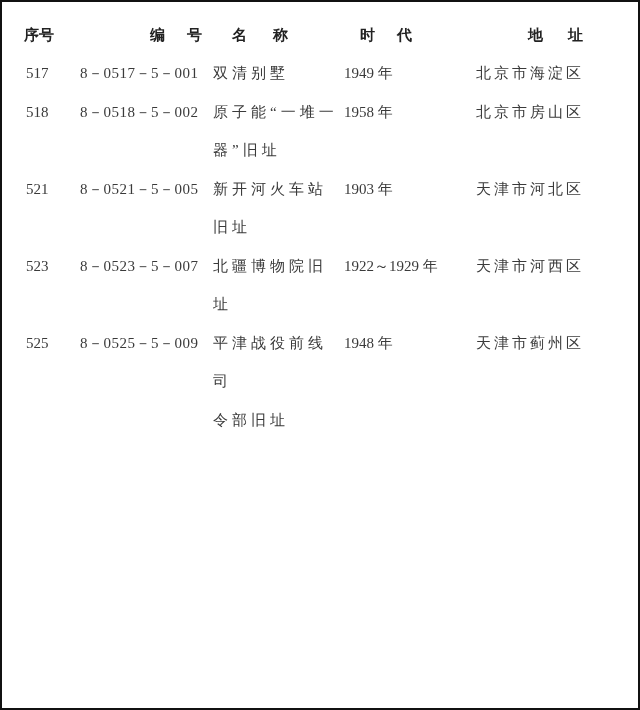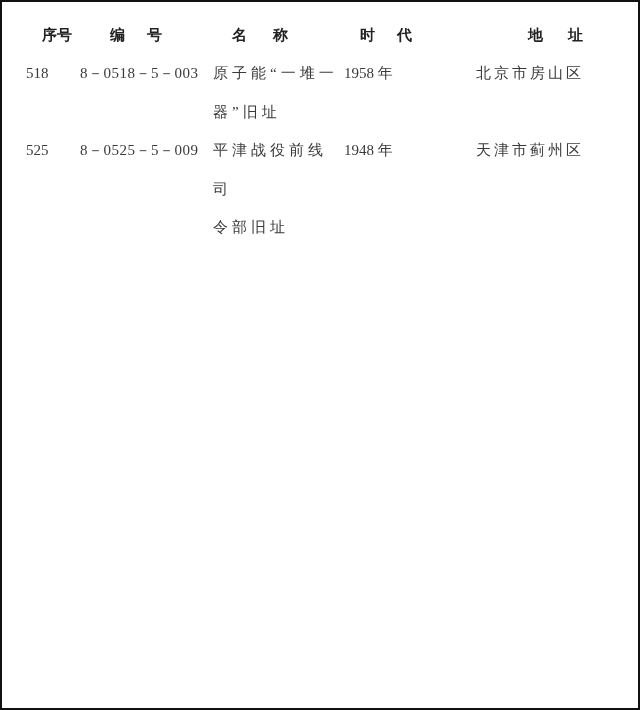--- a/index.html
+++ b/index.html
@@ -36,22 +36,22 @@
     padding: 0;
     vertical-align: top;
     line-height: 38.5px;
     color: #3a3a3a;
   }
   .c-seq { width: 70px; padding-left: 24px; box-sizing: border-box; }
   .c-code { width: 130px; padding-left: 8px; box-sizing: border-box; }
   .c-name { width: 142px; padding-left: 11px; box-sizing: border-box; letter-spacing: 4px; word-break: break-all; }
   .c-era { width: 132px; padding-left: 0; box-sizing: border-box; }
   .c-addr { padding-left: 0; letter-spacing: 3px; }
-  th.c-seq { padding-left: 22px; text-align: right; }
-  th.c-code { padding-left: 38px; word-spacing: 0; }
+  th.c-seq { padding-left: 22px; }
+  th.c-code { padding-left: 38px; word-spacing: 0; text-align: right; }
   th.c-name { padding-left: 30px; }
   th.c-era { padding-left: 16px; }
   th.c-addr { padding-left: 52px; font-family: Liberation Mono, monospace; }
   .hdr-gap { display: inline-block; width: 22px; }
   .name-line { display: block; }
   .code-text { letter-spacing: 0.5px; }
 </style>
 </head>
 <body>
 
@@ -60,36 +60,63 @@
     <thead>
       <tr>
         <th class="c-seq"><span>序号</span></th>
         <th class="c-code"><span>编</span><span class="hdr-gap"></span><span>号</span></th>
         <th class="c-name"><span>名</span><span class="hdr-gap"></span><span>称</span></th>
         <th class="c-era"><span>时</span><span class="hdr-gap"></span><span>代</span></th>
         <th class="c-addr"><span>地</span><span class="hdr-gap"></span><span>址</span></th>
       </tr>
     </thead>
     <tbody id="rows">
+  <tr>
+    <td class="c-seq">517</td>
+    <td class="c-code"><span class="code-text">8－0517－5－001</span></td>
+    <td class="c-name">
+            <span class="name-line">双清别墅</span>
+          </td>
+    <td class="c-era">1949 年</td>
+    <td class="c-addr">北京市海淀区</td>
+  </tr>
 
   <tr>
     <td class="c-seq">518</td>
-    <td class="c-code"><span class="code-text">8－0518－5－003</span></td>
+    <td class="c-code"><span class="code-text">8－0518－5－002</span></td>
     <td class="c-name">
             <span class="name-line">原子能“一堆一</span>
             <span class="name-line">器”旧址</span>
           </td>
     <td class="c-era">1958 年</td>
     <td class="c-addr">北京市房山区</td>
   </tr>
 
 
 
+  <tr>
+    <td class="c-seq">521</td>
+    <td class="c-code"><span class="code-text">8－0521－5－005</span></td>
+    <td class="c-name">
+            <span class="name-line">新开河火车站旧址</span>
+          </td>
+    <td class="c-era">1903 年</td>
+    <td class="c-addr">天津市河北区</td>
+  </tr>
 
 
+  <tr>
+    <td class="c-seq">523</td>
+    <td class="c-code"><span class="code-text">8－0523－5－007</span></td>
+    <td class="c-name">
+            <span class="name-line">北疆博物院旧址</span>
+          </td>
+    <td class="c-era">1922～1929 年</td>
+    <td class="c-addr">天津市河西区</td>
+  </tr>
 
 
   <tr>
     <td class="c-seq">525</td>
     <td class="c-code"><span class="code-text">8－0525－5－009</span></td>
     <td class="c-name">
             <span class="name-line">平津战役前线司</span>
             <span class="name-line">令部旧址</span>
           </td>
     <td class="c-era">1948 年</td>

